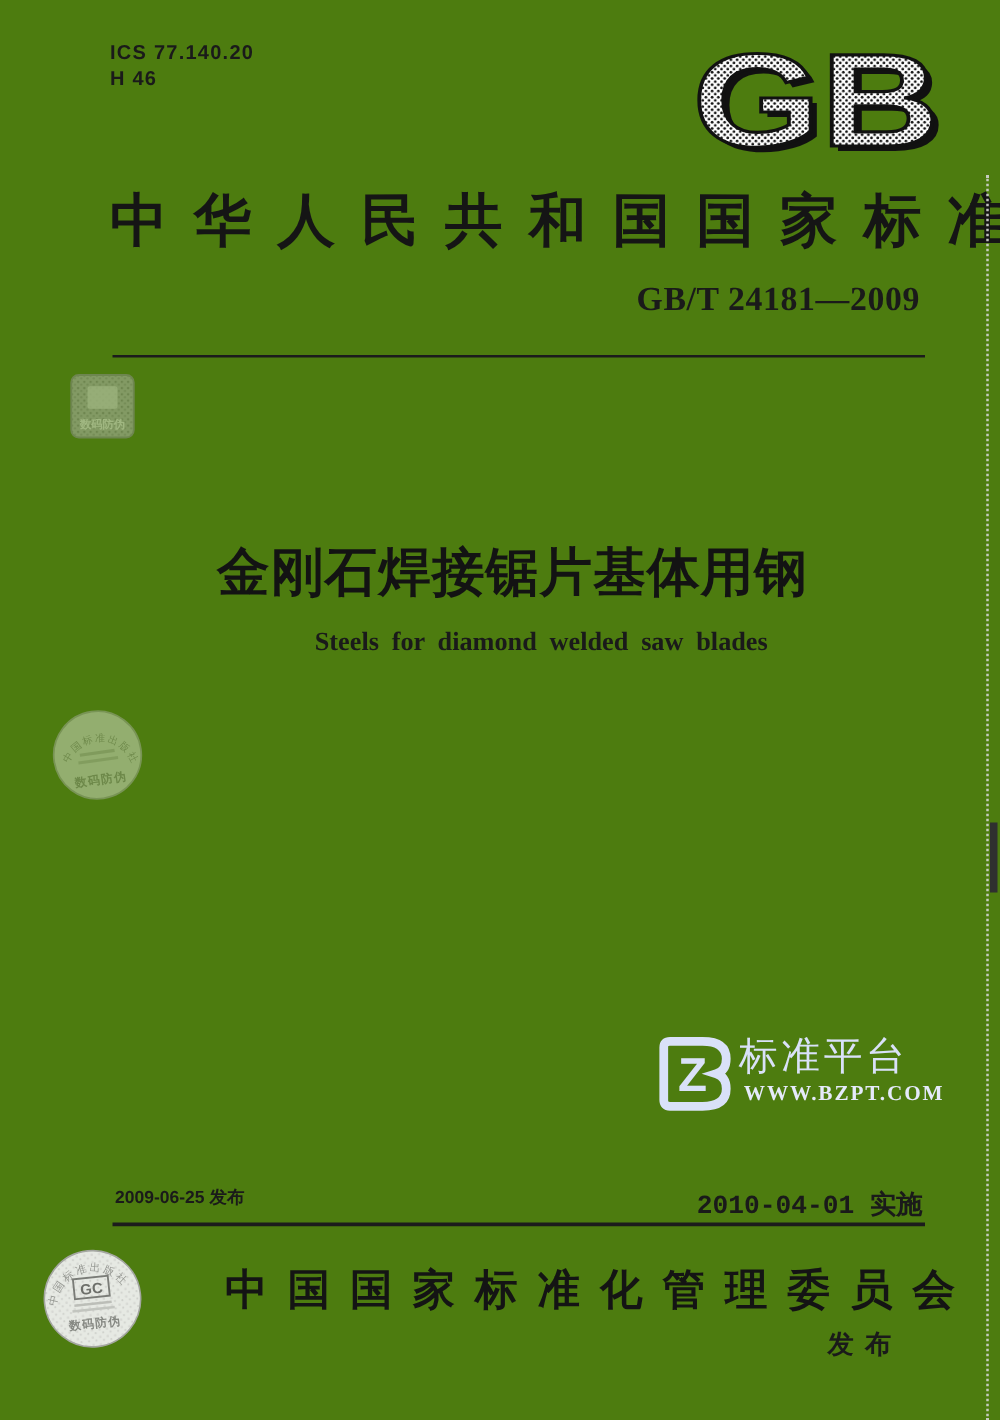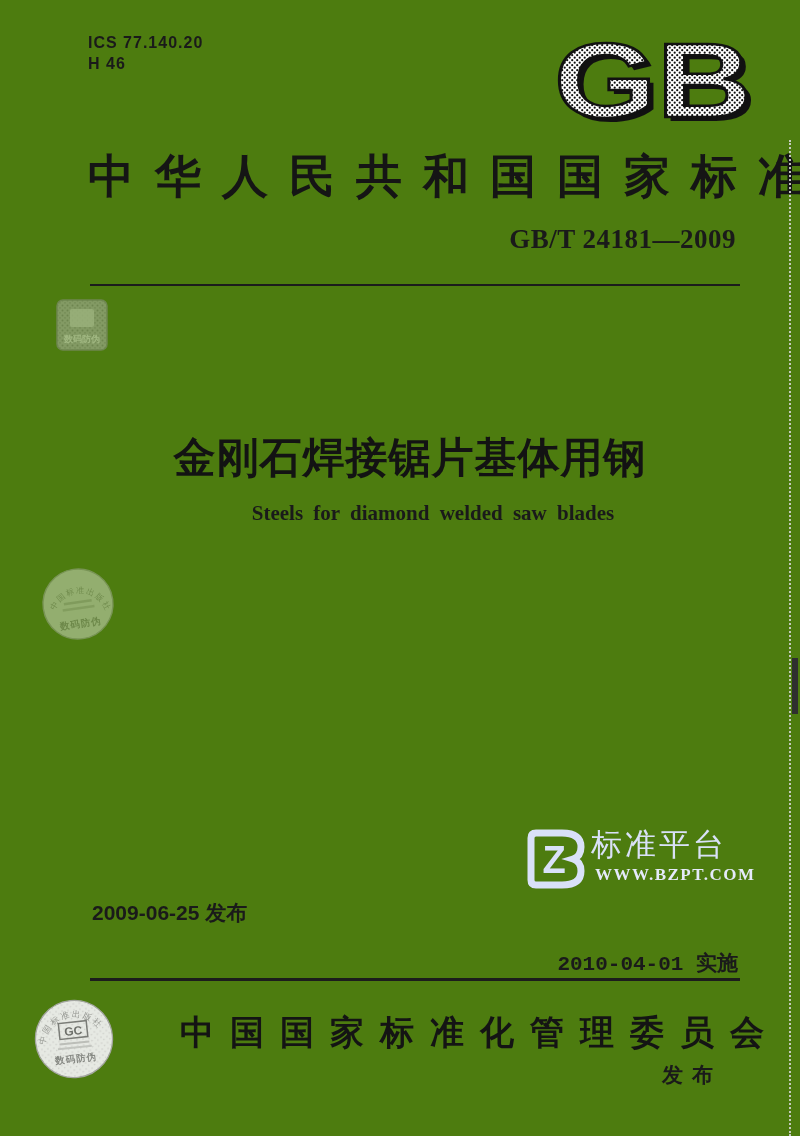--- a/index.html
+++ b/index.html
@@ -43,21 +43,21 @@
   }
 
   
   .watermark { left:526px; top:828px; display:flex; align-items:flex-start; }
   .wm-text { margin-left:5px; }
   .wm-name { font-size:31px; letter-spacing:3px; color:#d9e1f8; line-height:34px; }
   .wm-url  { margin-top:3px; margin-left:4px; font-family:"Liberation Serif", serif;
              font-size:17px; letter-spacing:1.5px; color:#e5eafb;font-weight:bold; }
 
   
-  .date-issue { left:92px;  top:899px; font-weight:bold; font-size:21px; }
+  .date-issue { left:92px;  top:949px; font-weight:bold; font-size:14px; }
   .date-impl  { right:62px; top:949px; font-weight:bold; font-size:21px;font-family:Liberation Mono, monospace; }
   .rule-bottom { left:90px; top:978px; width:650px; height:3px; background:#1c1c1c; }
 
   
   .issuer { left:180px; top:1005px; font-family:"Liberation Serif", serif; font-weight:bold; color:#141414; }
   .issuer-l1 { font-size:25px; letter-spacing:0px; white-space:nowrap; line-height:27px; }
   .issuer-l2 { font-size:34px; letter-spacing:16px; white-space:nowrap; line-height:27px; margin-top:14px; }
   .publish { left:662px; top:1020px; font-family:"Liberation Serif", serif;
              font-weight:bold; font-size:21px; letter-spacing:9px;margin-top:41px; }
 

